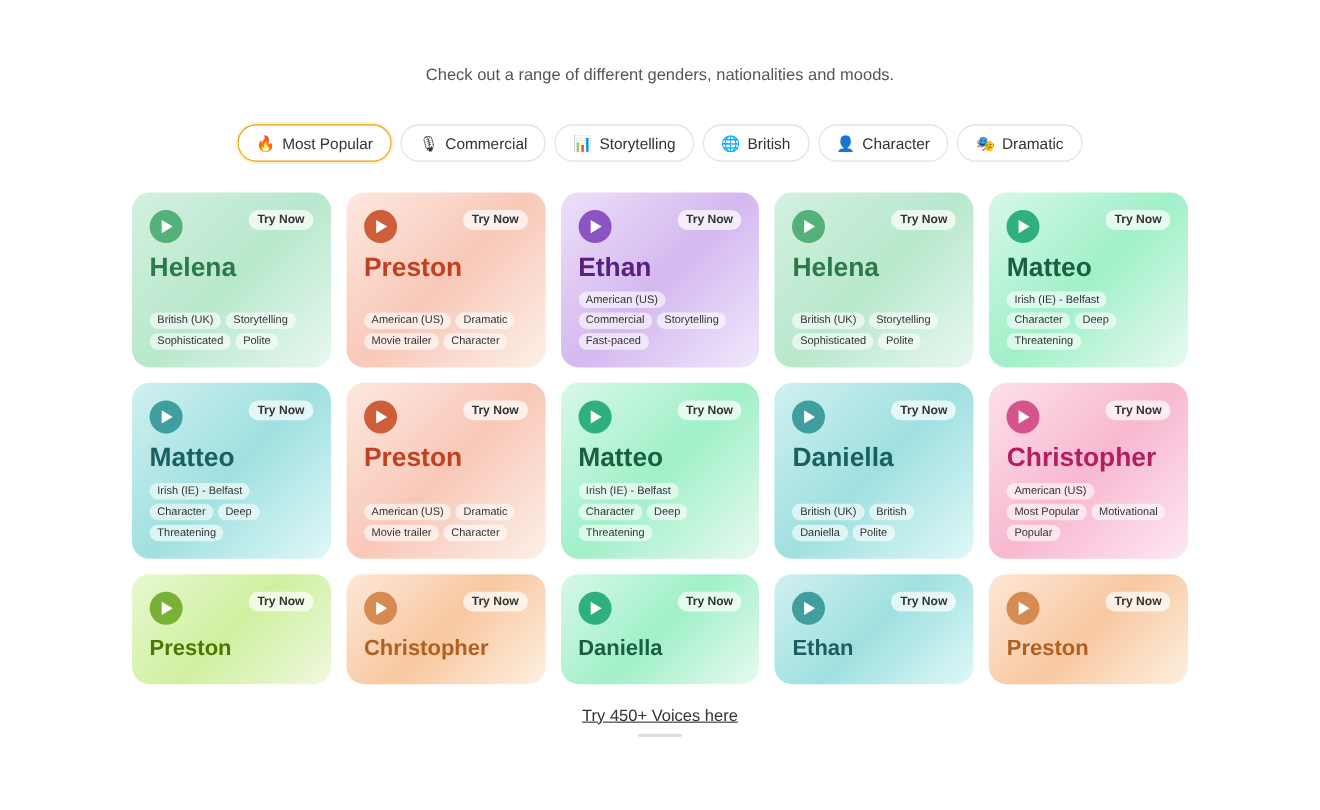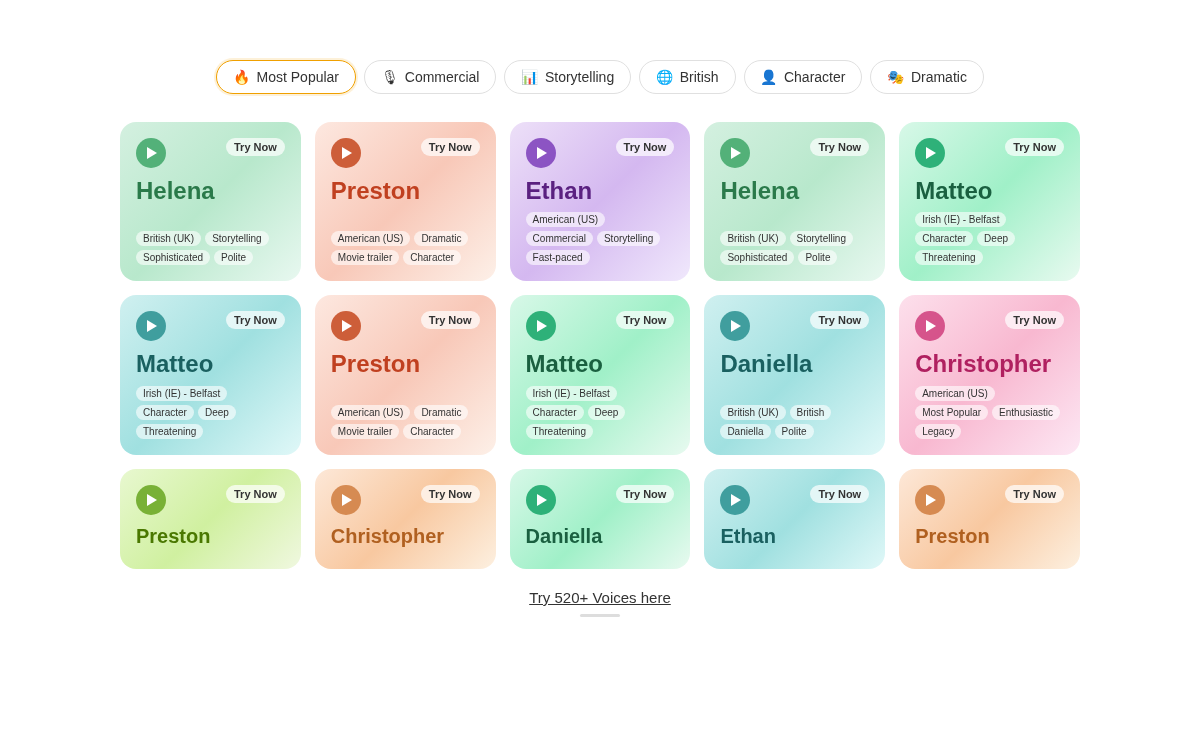--- a/index.html
+++ b/index.html
@@ -164,20 +164,21 @@
       height: 3px;
       background: #ddd;
       border-radius: 2px;
       margin-top: 8px;
     }
   </style>
 </head>
 <body>
 
 <div class="page-container">
+  <p class="page-subtitle">Check out a range of different genders, nationalities and moods.</p>
 
   <div class="filter-bar">
     <button class="filter-btn active">
       <span class="icon">🔥</span>
       <span>Most Popular</span>
     </button>
     <button class="filter-btn">
       <span class="icon">🎙</span>
       <span>Commercial</span>
     </button>
@@ -339,22 +340,22 @@
         <div class="card-header">
           <button class="play-btn" style="background: rgba(210, 70, 130, 0.9);">
             <div class="play-arrow"></div>
           </button>
           <span class="try-now">Try Now</span>
         </div>
         <div class="voice-name" style="color: rgb(176, 32, 96);">Christopher</div>
         <div class="tags-row">
           <span class="tag">American (US)</span>
           <span class="tag">Most Popular</span>
-          <span class="tag">Enthusiastic</span>
-          <span class="tag">Legacy</span>
+          <span class="tag">Motivational</span>
+          <span class="tag">Popular</span>
         </div>
       </div>
       <div class="voice-card card-partial" style="background: linear-gradient(135deg, rgb(232, 248, 208) 0%, rgb(208, 240, 160) 50%, rgb(240, 248, 224) 100%);">
         <div class="card-header">
           <button class="play-btn" style="background: rgba(110, 170, 40, 0.9);">
             <div class="play-arrow"></div>
           </button>
           <span class="try-now">Try Now</span>
         </div>
         <div class="voice-name" style="color: rgb(74, 120, 0);">Preston</div>
@@ -390,15 +391,15 @@
         <div class="card-header">
           <button class="play-btn" style="background: rgba(210, 130, 70, 0.9);">
             <div class="play-arrow"></div>
           </button>
           <span class="try-now">Try Now</span>
         </div>
         <div class="voice-name" style="color: rgb(176, 96, 32);">Preston</div>
       </div>
     </div>
 
-  <a class="bottom-link">Try 520+ Voices here</a>
+  <a class="bottom-link">Try 450+ Voices here</a>
   <div class="bottom-divider"></div>
 </div>
 
 </body></html>

